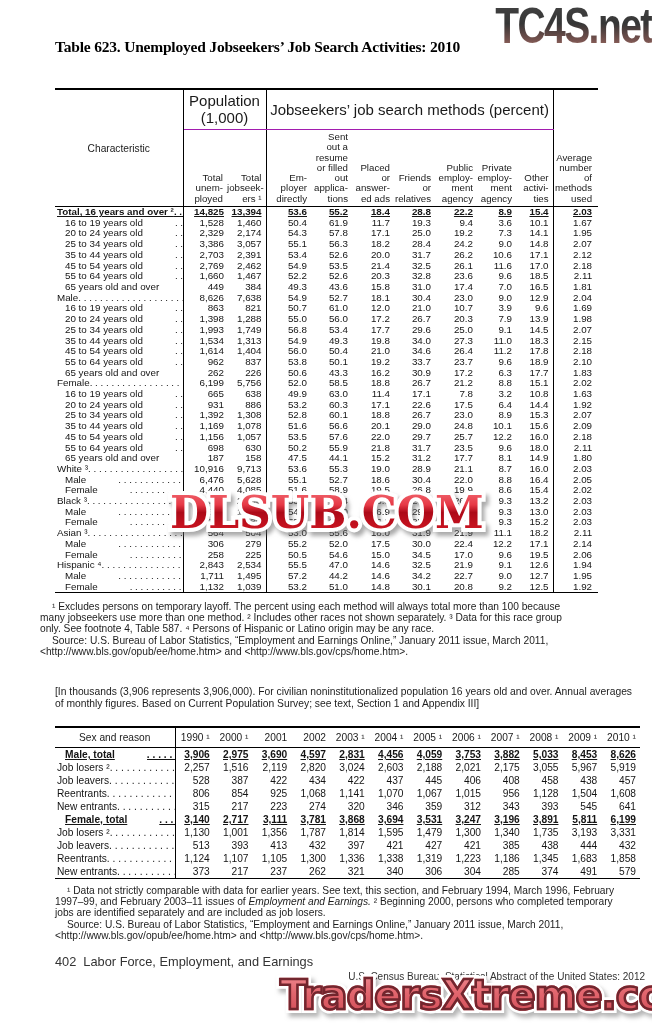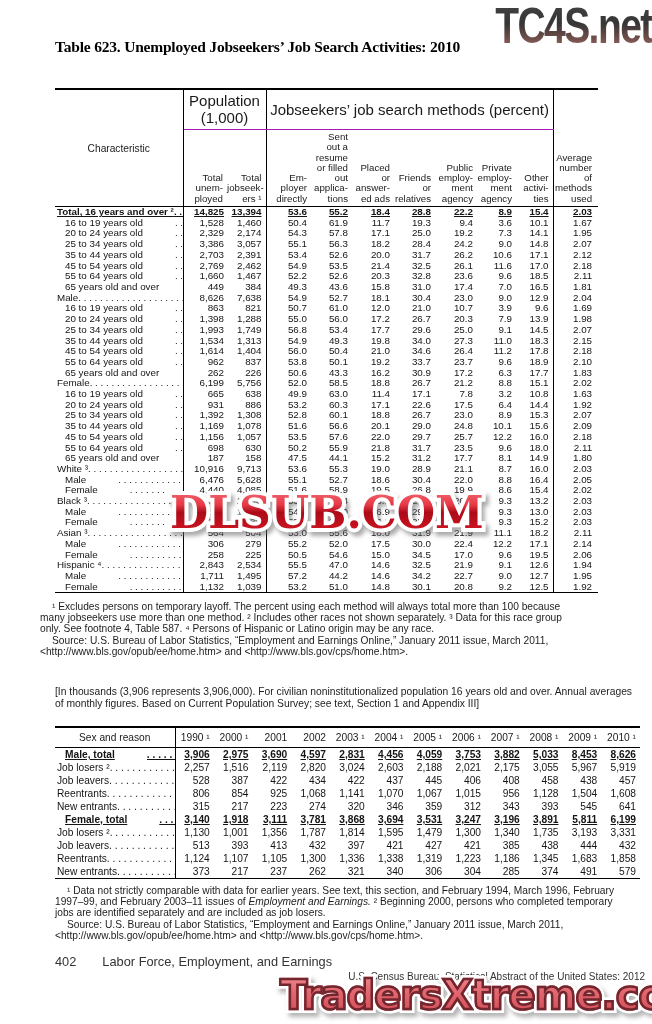--- a/index.html
+++ b/index.html
@@ -58,21 +58,21 @@
 
   
   .fn{position:absolute;font-size:10.2px;line-height:11.2px;color:#1c1c1c;}
   .t623-fn{left:40px;top:589px;width:528px;margin-top:12px;}
   .t624-fn{left:55px;top:885px;width:566px;}
   .fn p{margin:0;text-indent:12px;}
   .it{font-style:italic;}
 
   
   .footer-left{position:absolute;left:55px;top:954px;font-size:12.8px;color:#333;}
-  .footer-left .pgnum{margin-right:26px;}
+  .footer-left .pgnum{margin-right:7px;}
   .census{position:absolute;right:7px;top:971px;font-size:10px;color:#333;white-space:nowrap;}
 
   
   .wm{position:absolute;z-index:6;white-space:nowrap;}
   .wm-tc4s{right:0px;top:2px;font-family:"Liberation Sans",sans-serif;font-weight:bold;
            font-size:50px;line-height:48px;letter-spacing:-2px;
            transform:scaleX(.78);transform-origin:100% 0;
            background:linear-gradient(180deg,#3d3d3d 0%,#2e2e2e 45%,#6e4a46 78%,#a27067 100%);
            -webkit-background-clip:text;background-clip:text;color:transparent;
            -webkit-text-fill-color:transparent;opacity:.96;}
@@ -962,21 +962,21 @@
           <td class="v v11">641</td>
         </tr>
         <tr class="bold gap">
           <td class="char">
             <div class="cf ind1">
               <span class="lbl">Female, total</span>
               <span class="dots"></span>
             </div>
           </td>
           <td class="v v0">3,140</td>
-          <td class="v v1">1,918</td>
+          <td class="v v1">2,717</td>
           <td class="v v2">3,111</td>
           <td class="v v3">3,781</td>
           <td class="v v4">3,868</td>
           <td class="v v5">3,694</td>
           <td class="v v6">3,531</td>
           <td class="v v7">3,247</td>
           <td class="v v8">3,196</td>
           <td class="v v9">3,891</td>
           <td class="v v10">5,811</td>
           <td class="v v11">6,199</td>

